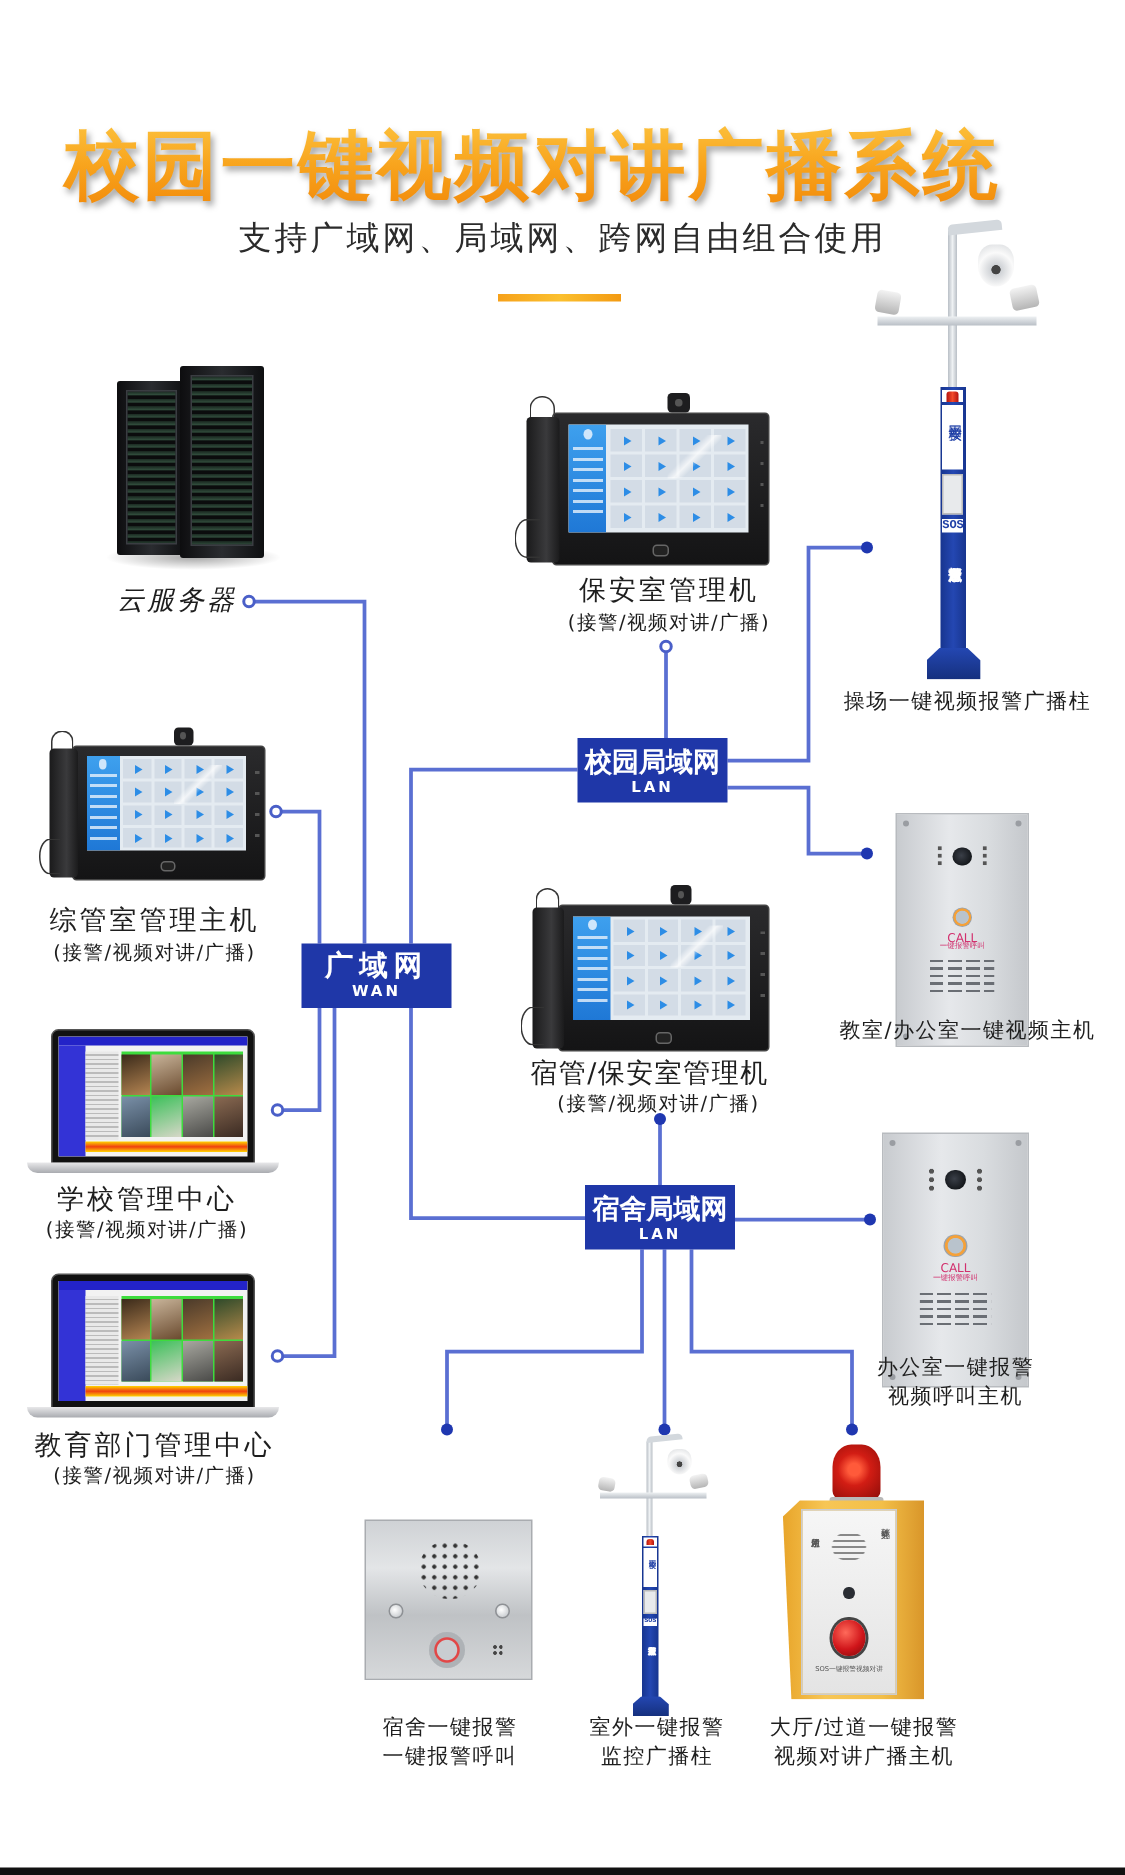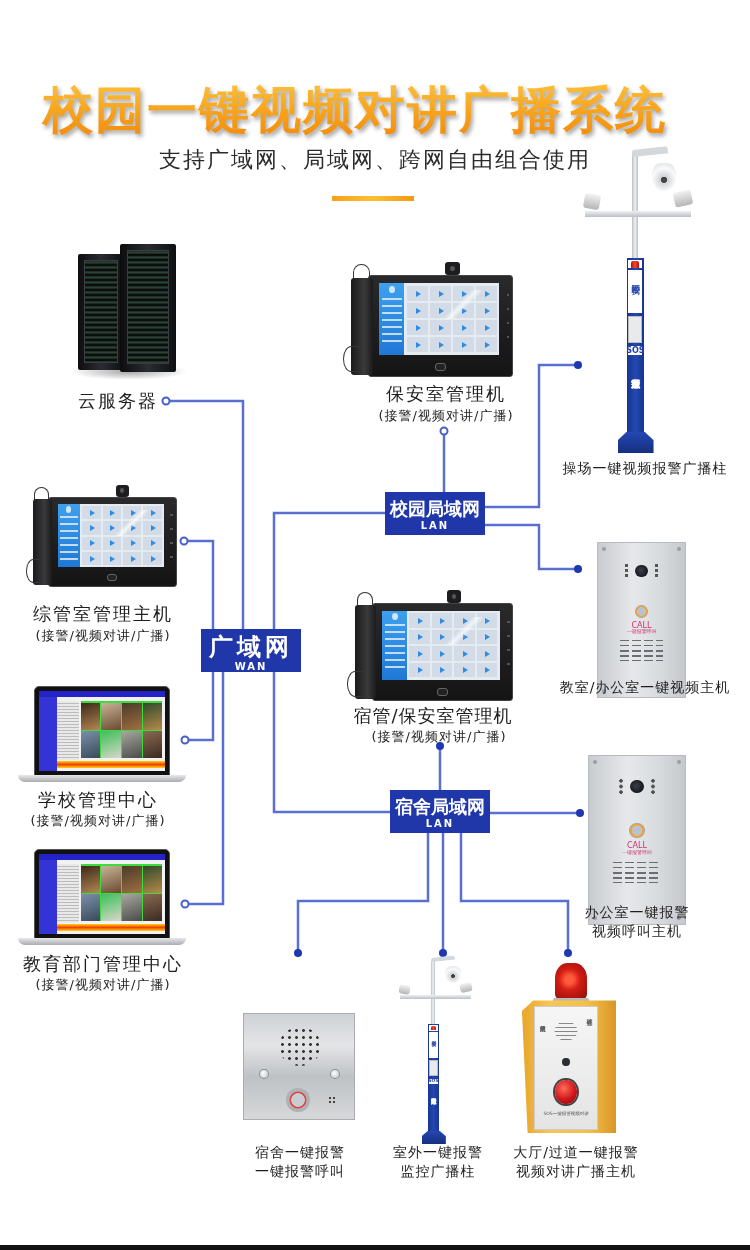--- a/index.html
+++ b/index.html
@@ -87,21 +87,21 @@
   .pole .dome { position: absolute; left: 62%; top: 5%; width: 21%; height: 9%; border-radius: 40% 40% 50% 50%; background: radial-gradient(circle at 50% 60%, #444 0 14%, #cfd2d6 16%, #fafafa 55%, #d5d8db 100%); }
   .pole .cross { position: absolute; left: 2%; top: 20.5%; width: 94%; height: 2%; background: linear-gradient(180deg, #eef1f3, #b9bfc6); }
   .pole .lcam { position: absolute; left: 1%; top: 15%; width: 14%; height: 5%; background: linear-gradient(180deg, #f3f3f3, #b5b5b5); border-radius: 3px; transform: rotate(10deg); }
   .pole .rcam { position: absolute; left: 81%; top: 14%; width: 16%; height: 5%; background: linear-gradient(180deg, #f3f3f3, #b5b5b5); border-radius: 3px; transform: rotate(-12deg); }
   .pole .col { position: absolute; left: 39%; top: 36%; width: 15.5%; height: 58%; background: linear-gradient(90deg, #17358f, #2447b2, #17358f); }
   .pole .light { position: absolute; left: 10%; top: 1%; width: 80%; height: 5%; background: #fff; }
   .pole .light::after { content: ""; position: absolute; left: 22%; top: 15%; width: 56%; height: 75%; background: linear-gradient(90deg, #b3120d, #f24a2a, #b3120d); border-radius: 2px 2px 0 0; }
   .pole .txtpanel { position: absolute; left: 10%; top: 7%; width: 80%; height: 24%; background: #fff; color: #1f3fa6; text-align: center; }
   .pole .vtext { writing-mode: vertical-rl; text-orientation: upright; line-height: 1; display: inline-block; margin-top: 6%; }
   .pole .intercom { position: absolute; left: 10%; top: 33%; width: 80%; height: 15%; background: #e8eaec; border: 1px solid #bbb; }
-  .pole .sos { position: absolute; left: 10%; top: 50%; width: 80%; height: 5%; background: #fff; color: #1f3fa6; font-weight: bold; text-align: center; line-height: 1; display: flex; align-items: center; justify-content: center; }
+  .pole .sos { position: absolute; left: 10%; top: 50%; width: 80%; height: 5%; background: #fff; color: #1f3fa6; font-weight: bold; text-align: center; line-height: 1; display: flex; align-items: center; justify-content: center; font-family: Liberation Mono, monospace; }
   .pole .vbottom { position: absolute; left: 0; top: 60%; width: 100%; color: #fff; text-align: center; font-weight: bold; }
   .pole .vbottom .vtext { margin-top: 0; }
   .pole .base { position: absolute; left: 31%; top: 93%; width: 32%; height: 7%; background: linear-gradient(180deg, #2447b2, #15307e); clip-path: polygon(25% 0, 75% 0, 100% 40%, 100% 100%, 0 100%, 0 40%); }
 
   
   .panel { position: absolute; background: linear-gradient(90deg, #c8cbcf 0%, #e6e8eb 40%, #d9dcdf 70%, #c5c8cc 100%); border: 1px solid #b8bbbf; margin-top: 30px; }
   .panel .screw { position: absolute; width: 4px; height: 4px; border-radius: 50%; background: #9a9da2; }
   .panel .camera { position: absolute; left: 43%; top: 14%; width: 14%; height: 8%; border-radius: 50%; background: radial-gradient(circle at 45% 45%, #3a3f48, #15181c 70%); }
   .panel .leds { position: absolute; top: 13%; width: 6%; height: 10%; background: radial-gradient(circle, #555 0 40%, transparent 45%) 0 0 / 100% 33.3% repeat-y; }
   .panel .btn { position: absolute; left: 42%; top: 40%; width: 16%; height: 9%; border-radius: 50%; background: radial-gradient(circle, #b9c3cc 0 45%, #f4a13a 50% 62%, #9ea3a8 66% 100%); }
@@ -163,42 +163,42 @@
   <circle class="dot-fill" cx="580" cy="813" r="4"></circle>
   <path class="ln" d="M428,833 V901 H298 V951"></path>
   <circle class="dot-fill" cx="298" cy="953" r="4"></circle>
   <path class="ln" d="M443,833 V951"></path>
   <circle class="dot-fill" cx="443" cy="953" r="4"></circle>
   <path class="ln" d="M461,833 V901 H568 V951"></path>
   <circle class="dot-fill" cx="568" cy="953" r="4"></circle>
 </svg>
 
 <div class="abs net" style="left:201px;top:629px;width:100px;height:43px;padding-top:6px;">
-  <span class="nl" style="font-size:24px;letter-spacing:4px;">广域网</span>
+  <span class="nl" style="font-size:19px;letter-spacing:4px;">广域网</span>
   <span class="ns">WAN</span>
 </div>
 <div class="abs net" style="left:385px;top:492px;width:100px;height:43px;padding-top:8px;">
   <span class="nl" style="font-size:18px;">校园局域网</span>
   <span class="ns">LAN</span>
 </div>
 <div class="abs net" style="left:390px;top:790px;width:100px;height:43px;padding-top:8px;">
   <span class="nl" style="font-size:18px;">宿舍局域网</span>
   <span class="ns">LAN</span>
 </div>
 
 <div class="abs server">
   <div class="server-shadow"></div>
   <div class="rack rack1">
       <div class="face"></div>
     </div>
   <div class="rack rack2">
       <div class="face"></div>
     </div>
 </div>
-<div class="abs lbl" style="left:78px;top:390px;text-align:left;">
+<div class="abs lbl" style="left:78px;top:390px;text-align:left;font-style:italic;">
   <span class="nm">云服务器</span>
 </div>
 
 <div class="terminal" style="left:348px;top:262px;width:167px;height:120px;">
   <div class="cord2"></div>
     <div class="cam"></div>
   <div class="body">
       <div class="screen">
         <div class="sidebar"></div>
         <div class="tiles">

